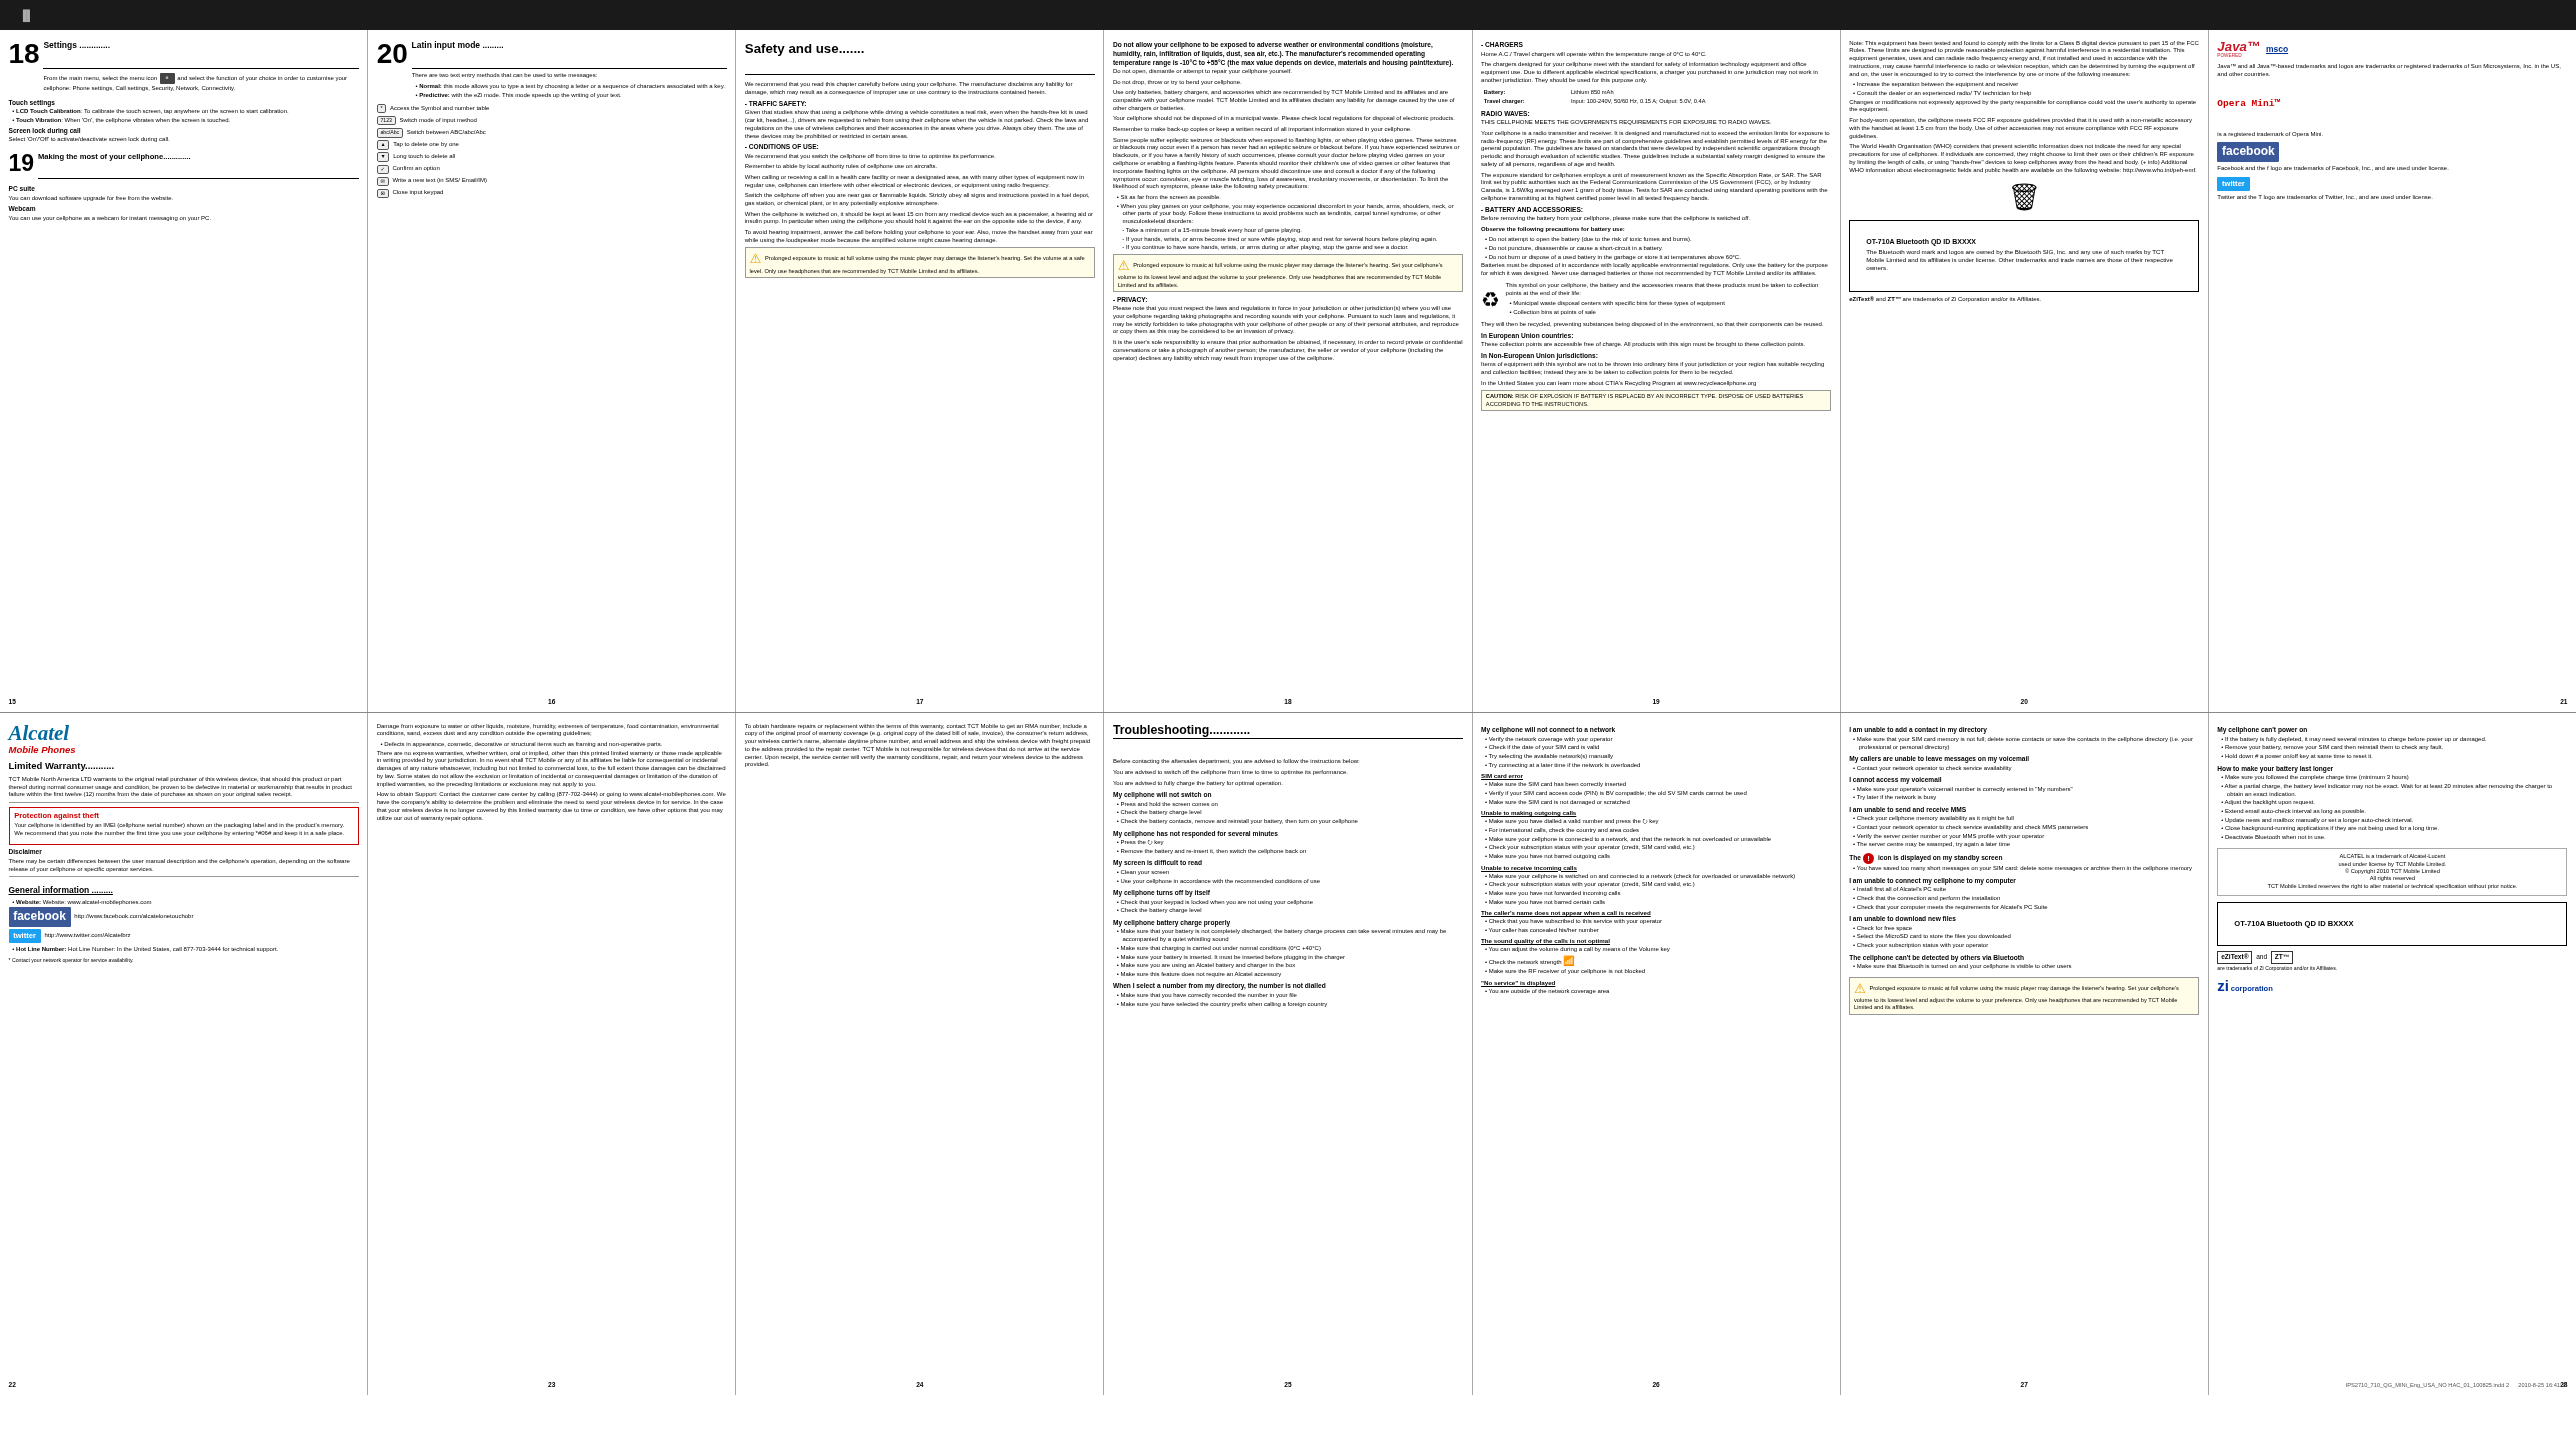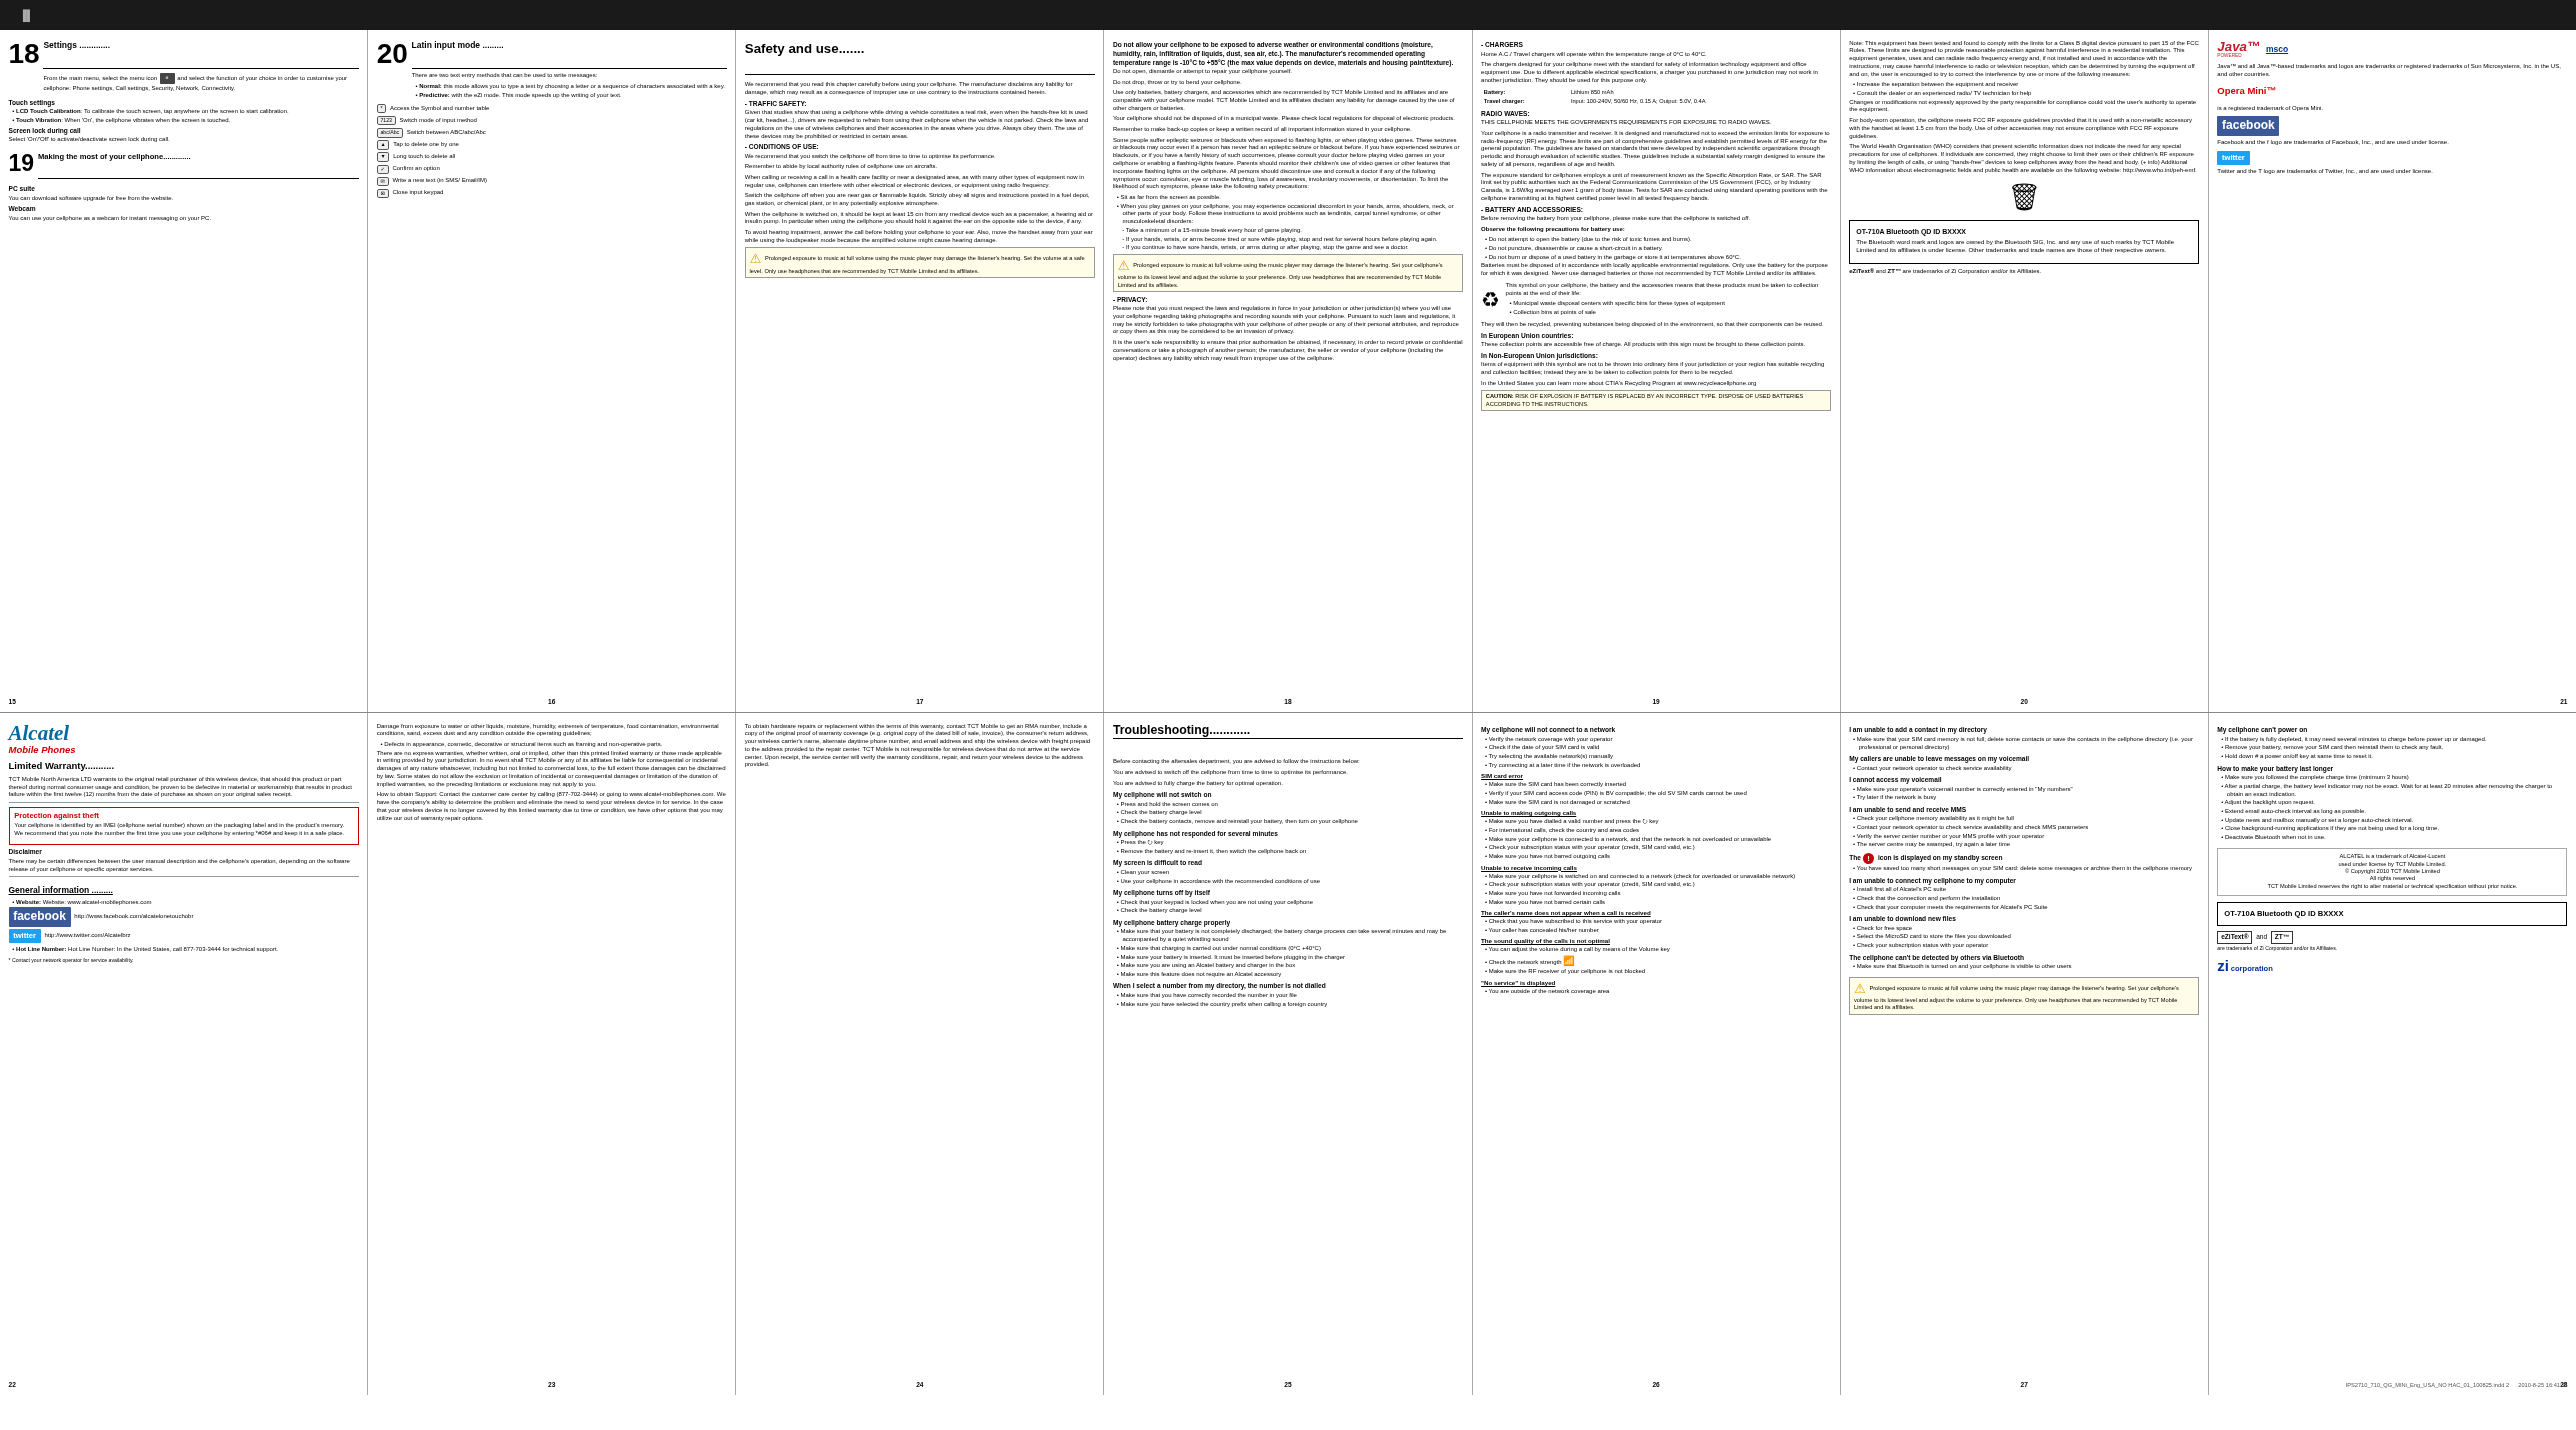--- a/index.html
+++ b/index.html
@@ -233,21 +233,21 @@
     .copyright-section {
       border: 0.9px solid #aaa;
       padding: 4.7px;
       margin-top: 5.7px;
       font-size: 5.7px;
       text-align: center;
     }
 
     .model-section {
       border: 0.9px solid #000;
-      padding: 6px;
+      padding: 16px;
       margin: 3.8px 0;
       font-size: 6.2px;
     }
 
     .footer-date {
       position: absolute;
       bottom: 5.7px;
       right: 8.5px;
       font-size: 5.7px;
       color: #555;
@@ -520,21 +520,21 @@
           <div class="java-text">Java™</div>
           <div style="font-size:4.7px;color:#c8192b;">POWERED</div>
         </div>
         <div>
           <span style="font-size:8.5px;font-weight:bold;color:#003399;text-decoration:underline;">msco</span>
         </div>
       </div>
 
       <div class="p">Java™ and all Java™-based trademarks and logos are trademarks or registered trademarks of Sun Microsystems, Inc. in the US, and other countries.</div>
 
-      <div style="margin:7px 0;display:flex;align-items:flex-start;">
+      <div style="margin:20px 0;display:flex;align-items:flex-start;font-family:Liberation Mono, monospace;">
         <span class="opera-logo" style="font-size:9.5px;font-weight:bold;color:#cc0000;margin-right:3.8px;">Opera Mini™</span>
       </div>
       <div class="p">is a registered trademark of Opera Mini.</div>
 
       <div style="margin:3.8px 0;display:flex;align-items:center;gap:3.8px;">
         <span class="logo-facebook">facebook</span>
       </div>
       <div class="p">Facebook and the f logo are trademarks of Facebook, Inc., and are used under license.</div>
 
       <div style="margin:3.8px 0;display:flex;align-items:center;gap:3.8px;">

